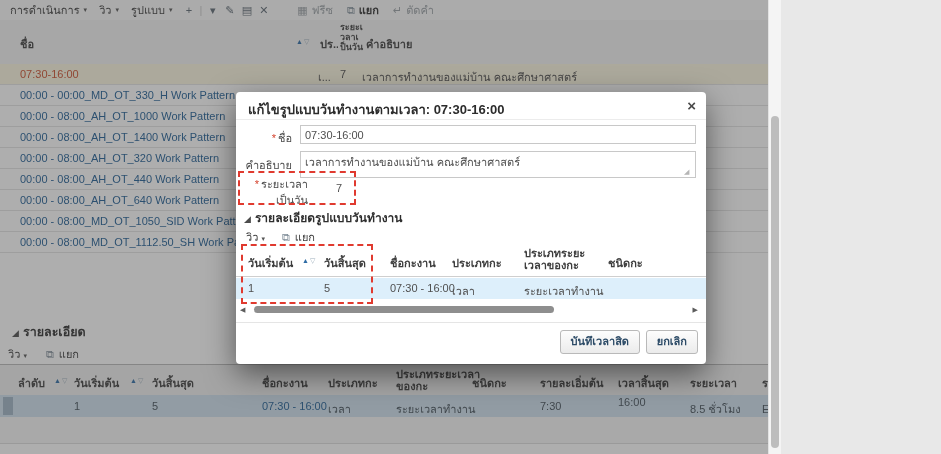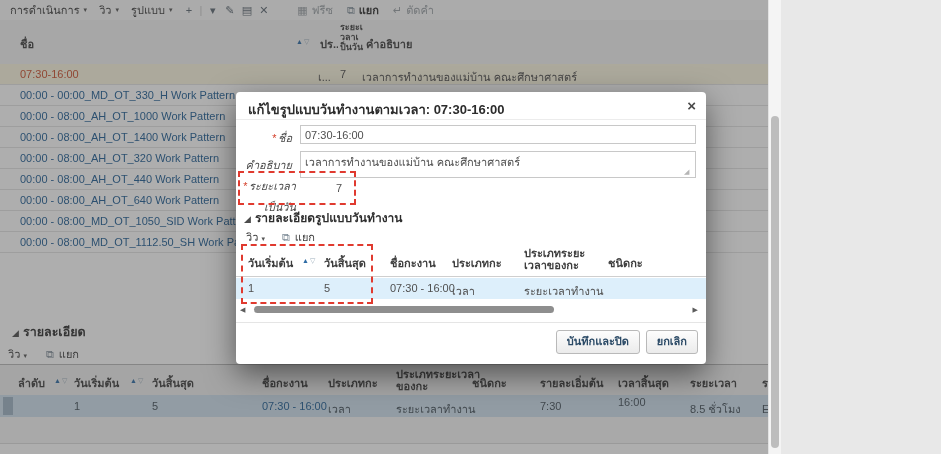--- a/index.html
+++ b/index.html
@@ -45,21 +45,21 @@
   .bottom-strip{position:absolute;top:443px;left:0;width:929px;height:11px;background:#fff;border-top:1px solid #dcdcdc;}
   
   .scrim{position:absolute;top:0;left:0;width:929px;height:454px;background:rgba(62,62,62,0.42);z-index:5;}
   .o-scroll{position:absolute;right:0;top:0;width:12px;height:454px;background:#f4f4f4;border-left:1px solid #e2e2e2;z-index:6;}
   .o-thumb{position:absolute;left:2px;top:116px;width:8px;height:332px;background:#bdbdbd;border-radius:4px;}
   
   .modal{position:absolute;left:236px;top:92px;width:470px;height:272px;background:#fff;border-radius:4px;
          box-shadow:0 10px 30px rgba(0,0,0,.5);z-index:10;}
   .m-title{position:absolute;left:12px;top:7px;font-size:13px;font-weight:bold;color:#2b2b2b;}
   .m-close{position:absolute;right:10px;top:5px;font-size:15px;color:#4a4a4a;font-weight:bold;cursor:default;}
-  .m-label{position:absolute;font-size:11px;color:#4a4a4a;text-align:right;font-style:italic;}
+  .m-label{position:absolute;font-size:11px;color:#4a4a4a;text-align:right;}
   .req{color:#d43f2a;margin-right:2px;}
   .m-input{position:absolute;border:1px solid #c8c8c8;font-size:11px;padding:1px 4px;color:#4f4f4f;
            font-family:"Liberation Sans","DejaVu Sans",sans-serif;background:#fff;}
   .red-rect{position:absolute;border:2px dashed #e03a2f;z-index:12;}
   .m-thead{position:absolute;top:152px;left:0;width:470px;height:32px;border-bottom:1px solid #cfcfcf;
            font-weight:bold;color:#3d3d3d;}
   .m-row{position:absolute;top:186px;left:0;width:470px;height:21px;background:#ddeffb;color:#4f4f4f;}
   .h-scroll{position:absolute;top:212px;left:4px;width:458px;height:11px;}
   .h-arr{position:absolute;top:2px;font-size:7px;color:#5c5c5c;}
   .h-thumb{position:absolute;left:14px;top:2px;width:300px;height:7px;background:#8e8e8e;border-radius:4px;}
@@ -204,21 +204,21 @@
     <div class="m-close">×</div>
     <div style="position:absolute;top:27px;left:0;right:0;height:1px;background:#ececec"></div>
 
     <div class="m-label" style="left:0;top:37px;width:56px"><span class="req">*</span><span>ชื่อ</span></div>
     <input class="m-input" style="left: 64px; top: 33px; width: 386px; height: 15px;" value="07:30-16:00">
 
     <div class="m-label" style="left:0;top:64px;width:56px">คำอธิบาย</div>
     <textarea class="m-input" style="left: 64px; top: 59px; width: 386px; height: 23px; resize: none;">เวลาการทำงานของแม่บ้าน คณะศึกษาศาสตร์</textarea>
     <span class="rsz" style="left:448px;top:76px">◢</span>
 
-    <div class="m-label" style="left:0;top:84px;width:60px;line-height:21px;white-space:normal"><span class="req">*</span><span>ระยะเวลาเป็นวัน</span></div>
+    <div class="m-label" style="left:12px;top:84px;width:60px;line-height:16px;white-space:normal"><span class="req">*</span><span>ระยะเวลาเป็นวัน</span></div>
     <span class="abs" style="left:100px;top:90px;color:#4f4f4f">7</span>
     <div class="red-rect" style="left:2px;top:79px;width:114px;height:30px"></div>
 
     <div class="sect-title" style="left:8px;top:116px;font-size:12px">
       <span class="tri">◢</span><span>รายละเอียดรูปแบบวันทำงาน</span>
     </div>
     <div class="mini-toolbar" style="left:10px;top:136px">
       <span><span>วิว</span> <span class="caret">▾</span></span>
       <span style="margin-left:12px;color:#7a8894">⧉</span>
       <span>แยก</span>
@@ -243,17 +243,17 @@
     </div>
     <div class="red-rect" style="left:5px;top:152px;width:128px;height:56px"></div>
 
     <div class="h-scroll">
       <span class="h-arr" style="left:0">◀</span>
       <div class="h-thumb"></div>
       <span class="h-arr" style="right:0">▶</span>
     </div>
 
     <div class="m-footline"></div>
-    <div class="m-btn" style="right:66px">บันทึกและปิด</div>
+    <div class="m-btn" style="right:66px">บันทึเวลาสิด</div>
     <div class="m-btn" style="right:8px">ยกเลิก</div>
   </div>
 
 </div>
 
 </body></html>

